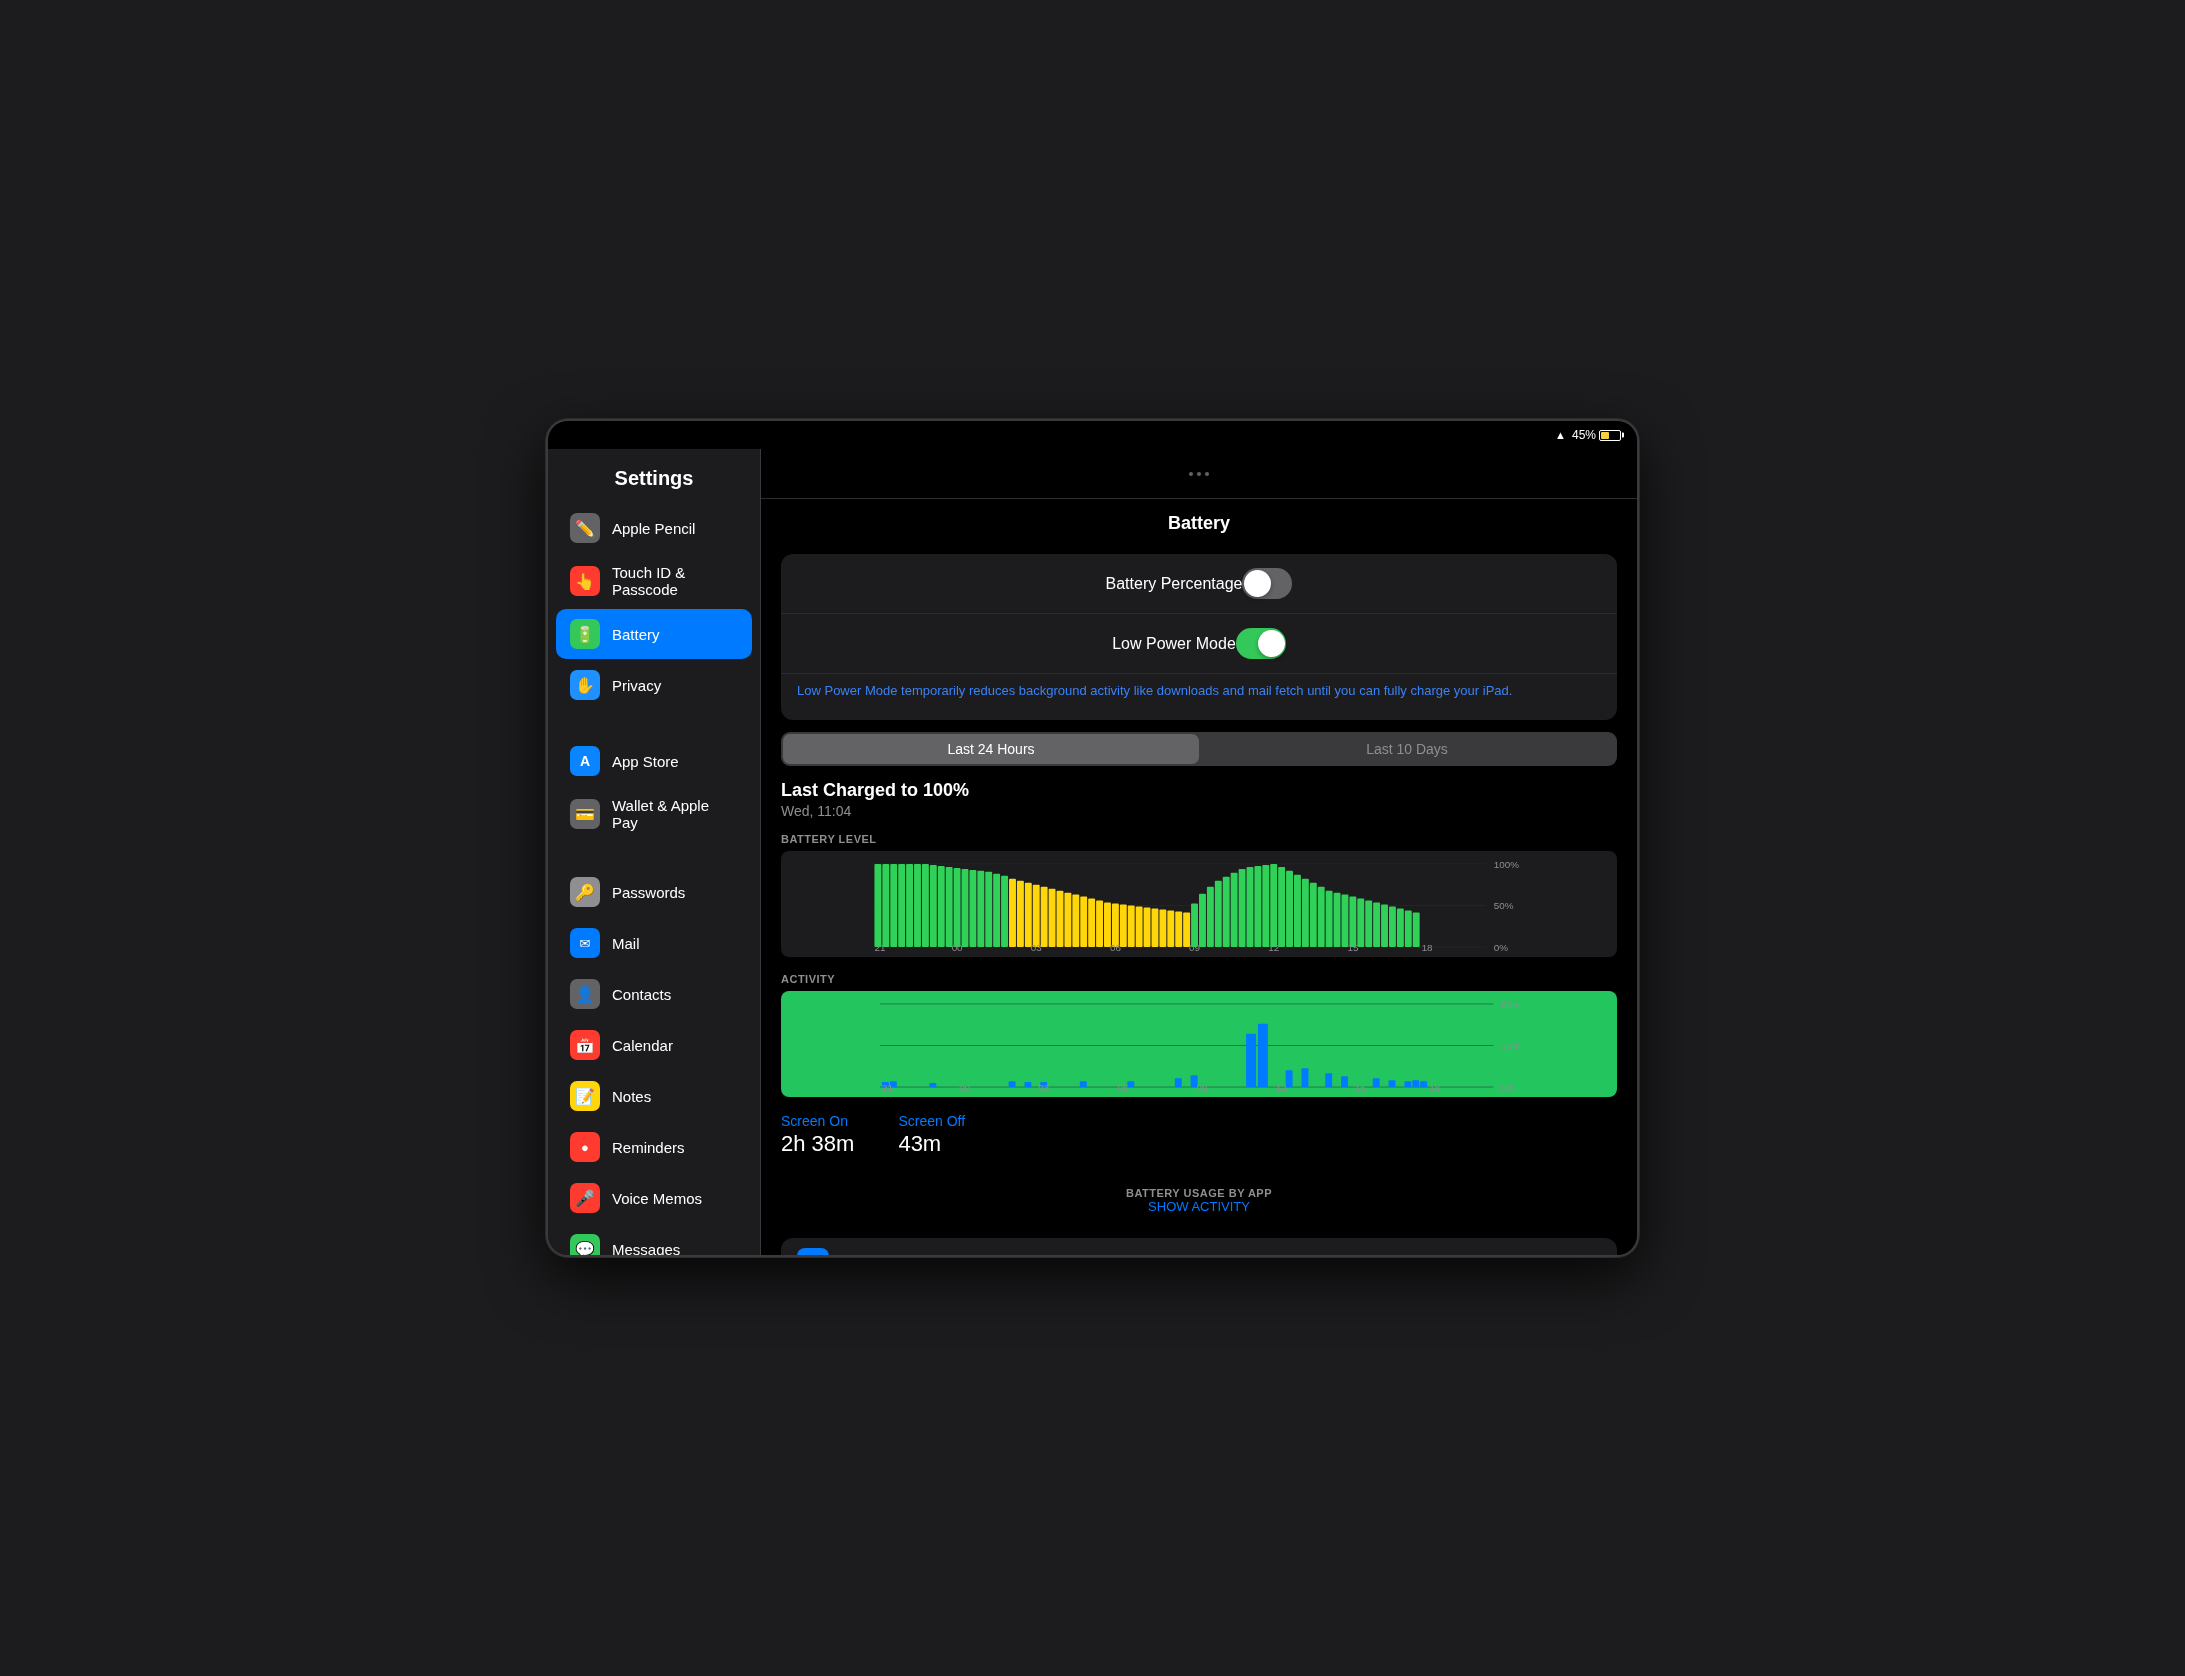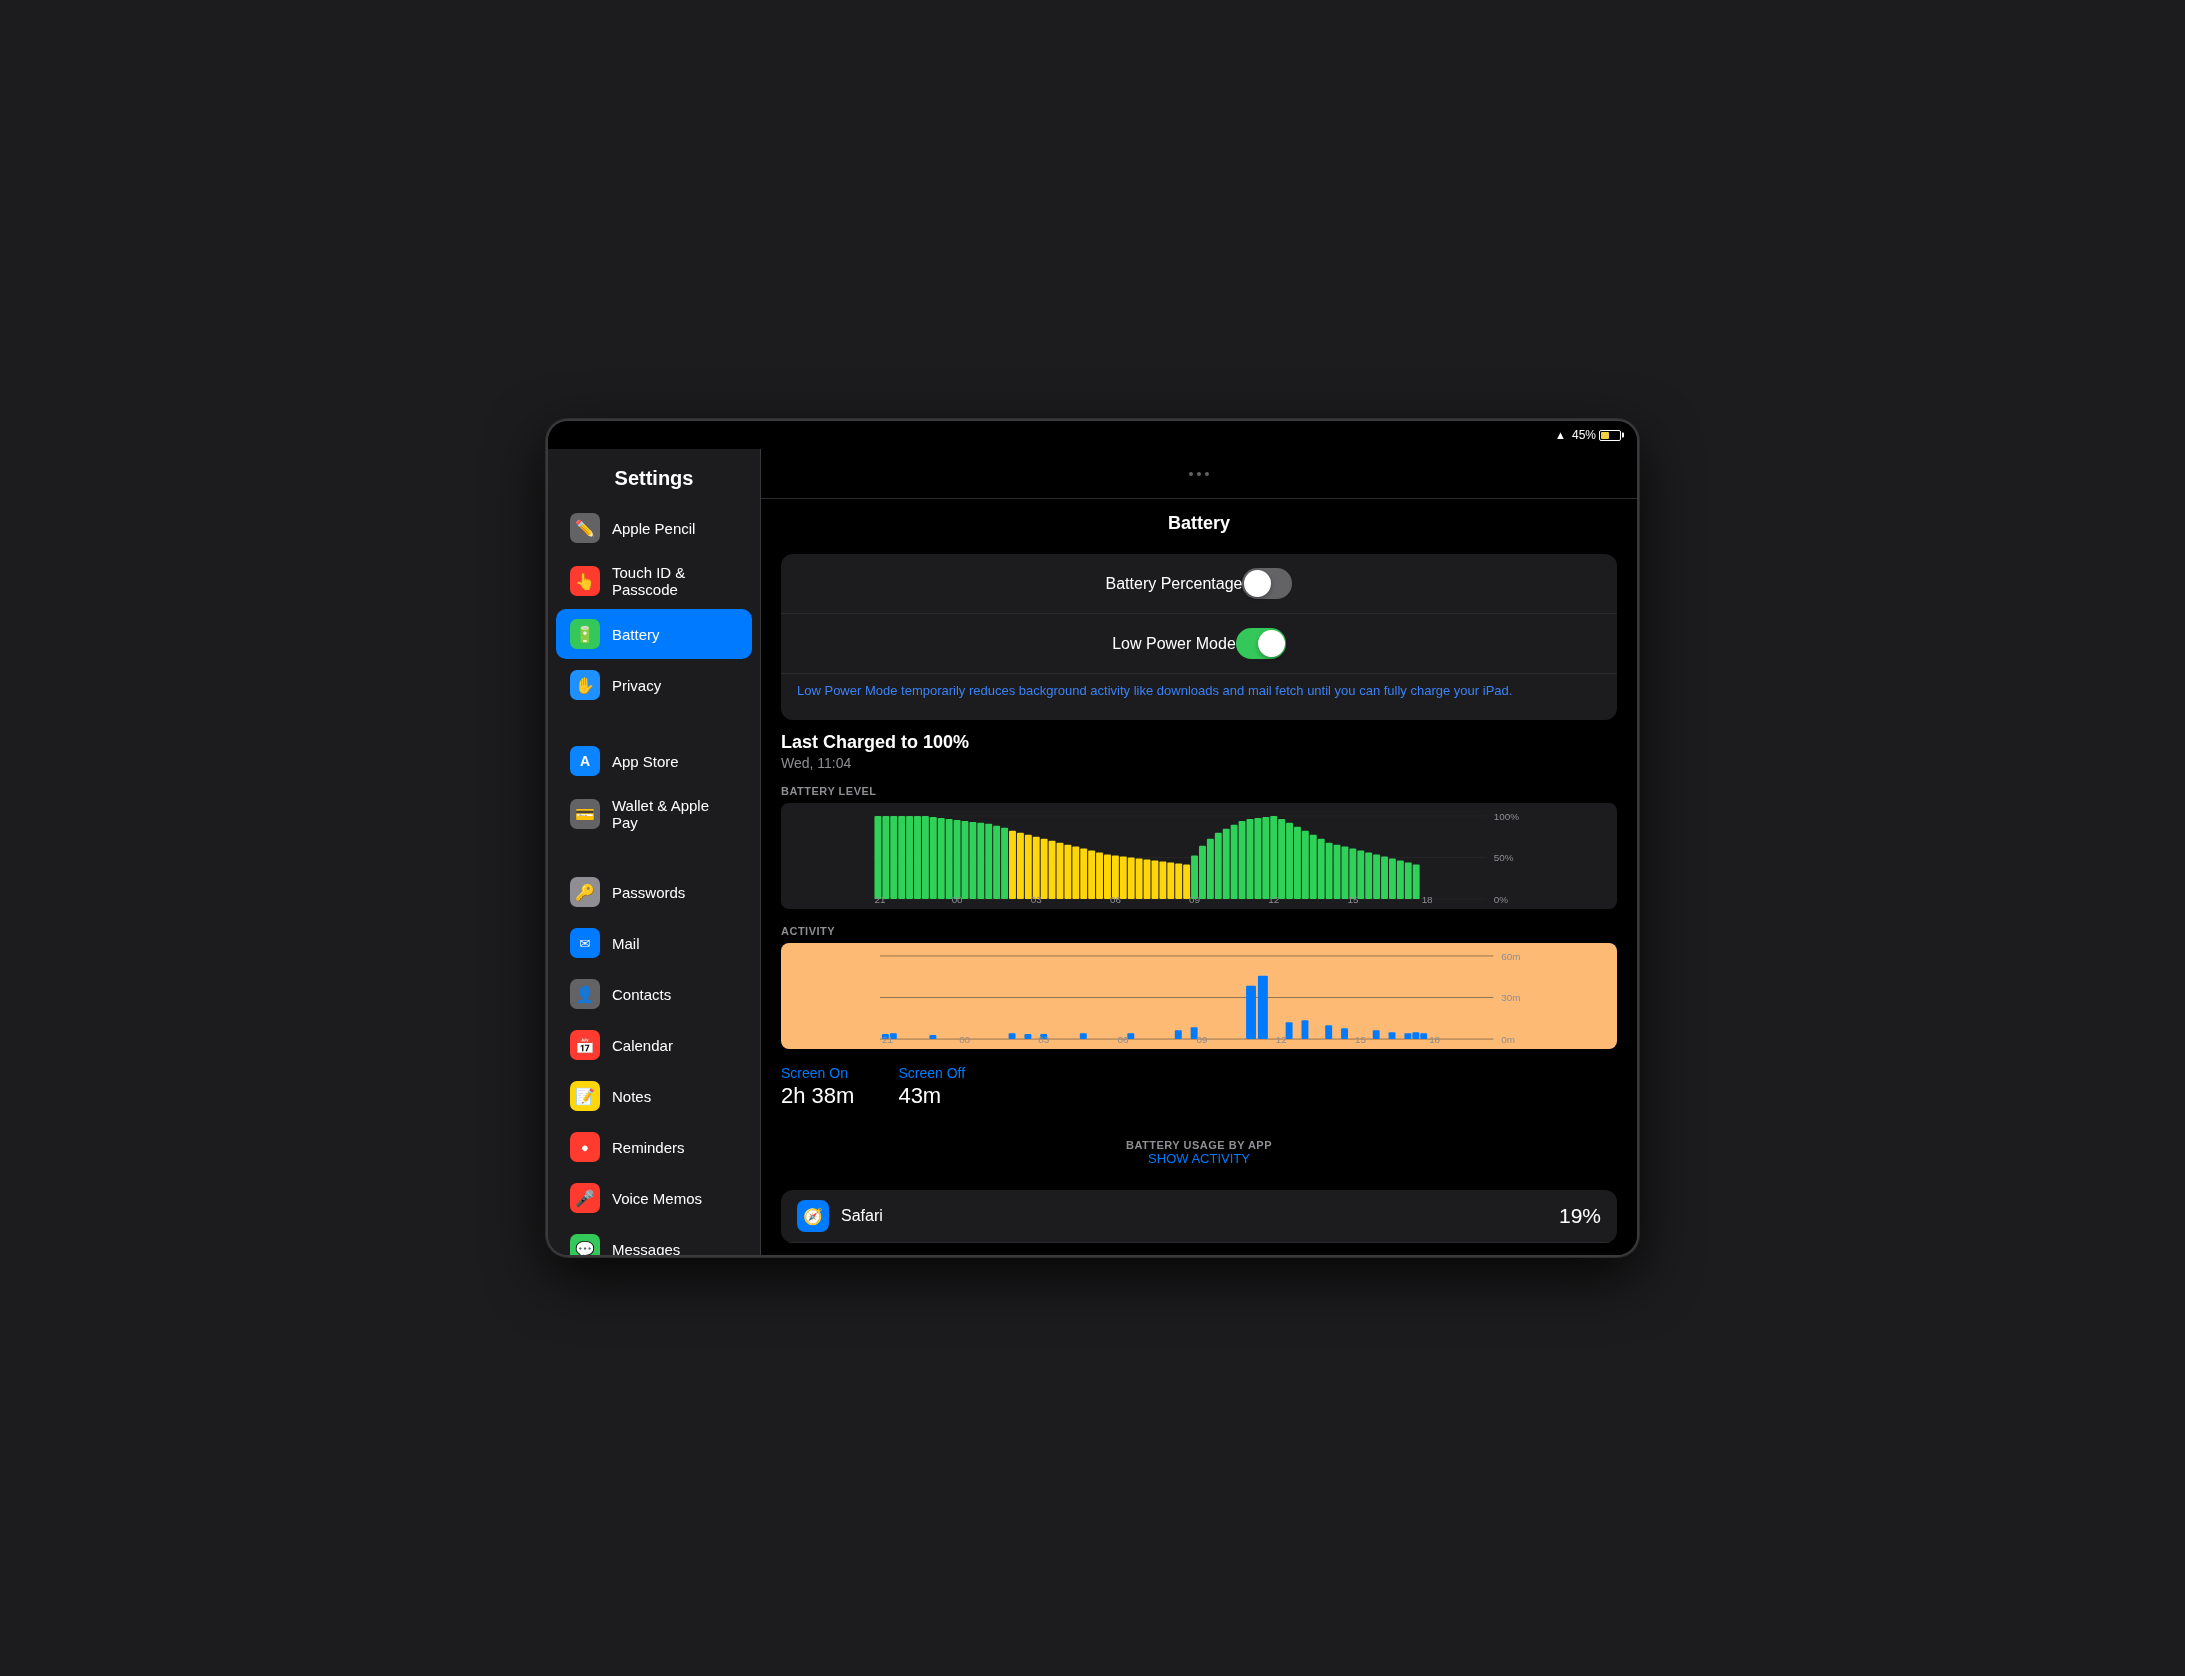--- a/index.html
+++ b/index.html
@@ -447,20 +447,24 @@
           </div>
           <div class="toggle-row">
             <span class="toggle-label">Low Power Mode</span>
             <div class="toggle on">
               <div class="toggle-knob"></div>
             </div>
           </div>
           <div class="description-text">Low Power Mode temporarily reduces background activity like downloads and mail fetch until you can fully charge your iPad.</div>
         </div>
 
+        <div class="segment-control">
+          <div class="segment-btn active">Last 24 Hours</div>
+          <div class="segment-btn">Last 10 Days</div>
+        </div>
 
         <div class="last-charged">
           <div class="last-charged-title">Last Charged to 100%</div>
           <div class="last-charged-sub">Wed, 11:04</div>
         </div>
 
         <div class="chart-section">
           <div class="chart-label">BATTERY LEVEL</div>
           <div style="background:#1c1c1e;border-radius:8px;padding:8px 0 4px 0;position:relative;">
             <svg class="battery-chart" viewBox="0 0 660 95" height="94">
@@ -552,21 +556,21 @@
               <text x="320" y="93" fill="#8e8e93" font-size="10">09</text>
               <text x="400" y="93" fill="#8e8e93" font-size="10">12</text>
               <text x="480" y="93" fill="#8e8e93" font-size="10">15</text>
               <text x="555" y="93" fill="#8e8e93" font-size="10">18</text>
             </svg>
           </div>
         </div>
 
         <div class="chart-section">
           <div class="chart-label">ACTIVITY</div>
-          <div style="background:#fdba74;border-radius:8px;padding:8px 0 4px 15px;position:relative;">
+          <div style="background:#22c55e;border-radius:8px;padding:8px 0 4px 15px;position:relative;">
             <svg class="activity-chart" viewBox="0 0 660 95" height="94">
 
               <line x1="0" y1="5" x2="620" y2="5" stroke="#2c2c2e" stroke-width="0.5"></line>
               <line x1="0" y1="47" x2="620" y2="47" stroke="#2c2c2e" stroke-width="0.5"></line>
               <line x1="0" y1="89" x2="620" y2="89" stroke="#2c2c2e" stroke-width="0.5"></line>
 
               <text x="628" y="9" fill="#8e8e93" font-size="10">60m</text>
               <text x="628" y="51" fill="#8e8e93" font-size="10">30m</text>
               <text x="628" y="93" fill="#8e8e93" font-size="10">0m</text>
 

